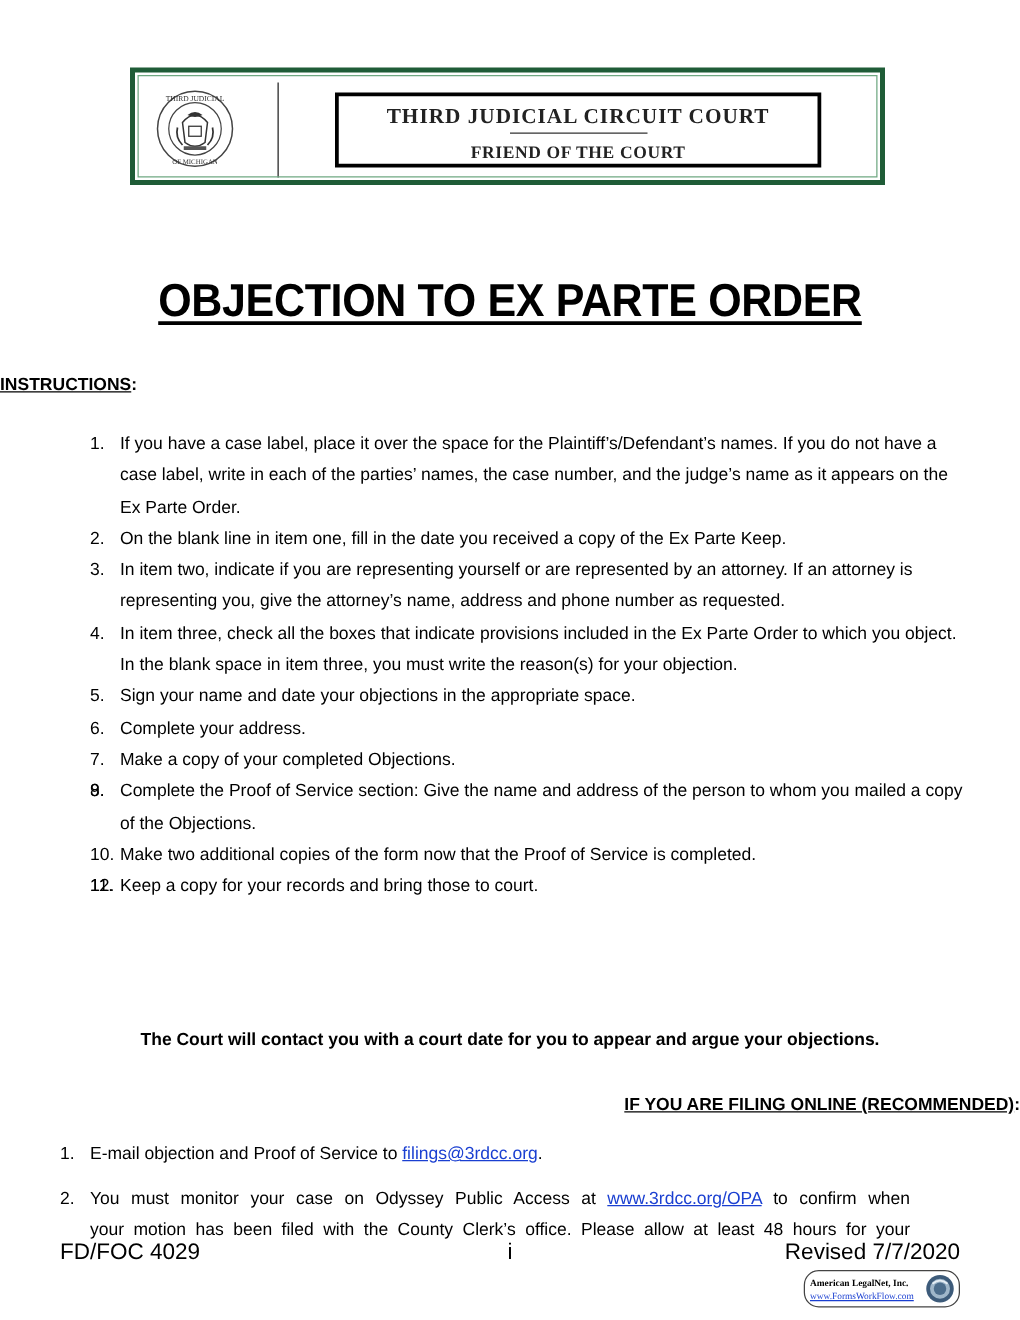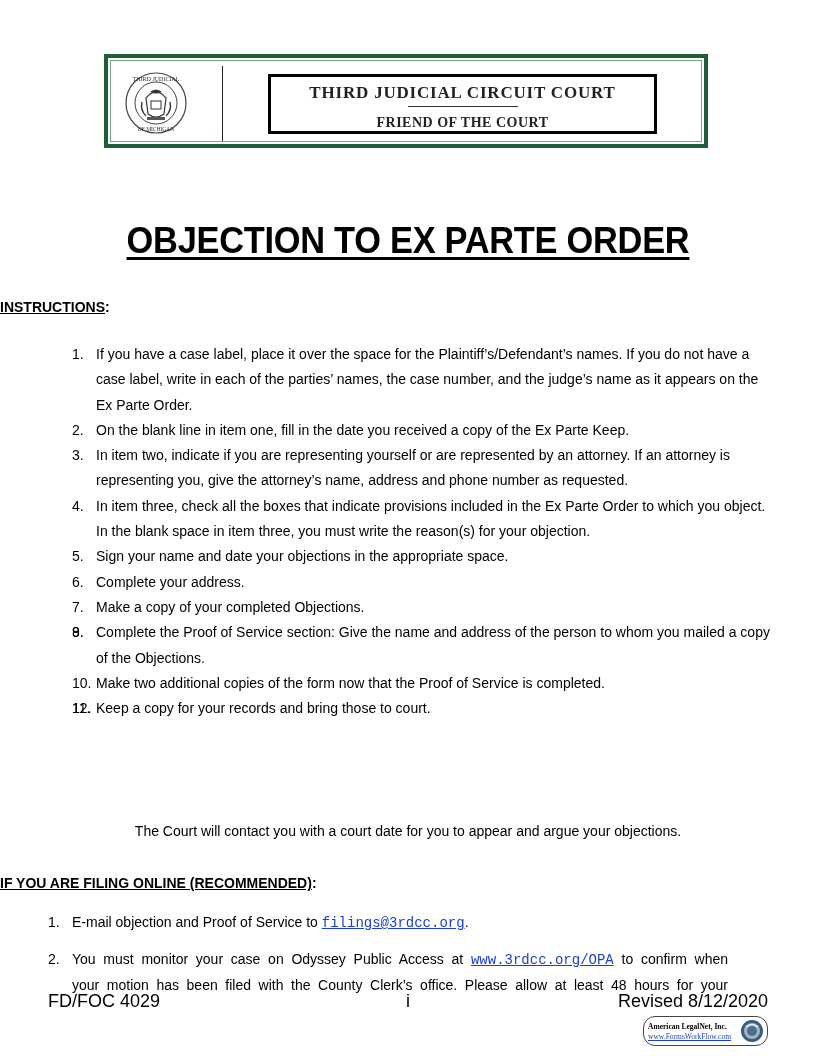--- a/index.html
+++ b/index.html
@@ -37,34 +37,34 @@
       font-size: 14px; font-weight: bold;
     }
     .instructions-heading .u { text-decoration: underline; }
 
     .instr-list { position: absolute; left: 72px; top: 342px; width: 700px; margin: 0; padding: 0; list-style: none; font-size: 14px; line-height: 25.3px; }
     .instr-list li { position: relative; padding-left: 24px; }
     .instr-list .num { position: absolute; left: 0; top: 0; }
 
     .court-contact {
       position: absolute; left: 0; right: 0; top: 823px; text-align: center;
-      font-size: 14px; font-weight: normal;
+      font-size: 14px; font-weight: bold;
     }
     .online-heading {
-      position: absolute; left: 0; right: 0; top: 875px; text-align: left;
+      position: absolute; left: 0; right: 0; top: 875px; text-align: right;
       font-size: 14px; font-weight: bold;
     }
     .online-heading .u { text-decoration: underline; }
 
     .online-list { position: absolute; left: 48px; top: 910px; width: 680px; margin: 0; padding: 0; list-style: none; font-size: 14px; line-height: 25px; }
     .online-list li { position: relative; padding-left: 24px; }
     .online-list li + li { margin-top: 11px; }
     .online-list .num { position: absolute; left: 0; top: 0; }
     .online-list .justify { text-align: justify; text-align-last: justify; }
-    a.link { color: #1a3fd1; text-decoration: underline; font-family: Liberation Mono, monospace; }
+    a.link { color: #1a3fd1; text-decoration: underline; }
 
     .footer { position: absolute; top: 991px; font-size: 18px; }
     .footer-left { left: 48px; }
     .footer-center { left: 406px; }
     .footer-right { right: 48px; }
 
     .legalnet {
       position: absolute; left: 643px; top: 1016px; width: 125px; height: 30px;
       border: 1px solid #444; border-radius: 12px; box-sizing: border-box;
       font-family: "Liberation Serif", serif; font-size: 7.5px;
@@ -125,21 +125,21 @@
   </li>
   <li>
     <span class="num">2.</span>
     <div class="justify"><span>You must monitor your case on Odyssey Public Access at </span><a class="link">www.3rdcc.org/OPA</a><span> to confirm when</span></div>
     <div class="justify">your motion has been filed with the County Clerk’s office.  Please allow at least 48 hours for your</div>
   </li>
 </ol>
 
 <div class="footer footer-left">FD/FOC 4029</div>
 <div class="footer footer-center">i</div>
-<div class="footer footer-right">Revised 8/12/2020</div>
+<div class="footer footer-right">Revised 7/7/2020</div>
 
 <div class="legalnet">
   <span class="ln-name">American LegalNet, Inc.</span>
   <span class="ln-url">www.FormsWorkFlow.com</span>
   <svg class="ln-logo" viewBox="0 0 24 24">
     <circle cx="12" cy="12" r="11" fill="#3d5b7a"></circle>
     <circle cx="12" cy="12" r="8" fill="#9fb6c9"></circle>
     <circle cx="12" cy="12" r="5" fill="#4c6d8c"></circle>
     <path d="M6 8 Q12 3 18 8" stroke="#e6eef5" stroke-width="1.5" fill="none"></path>
   </svg>

